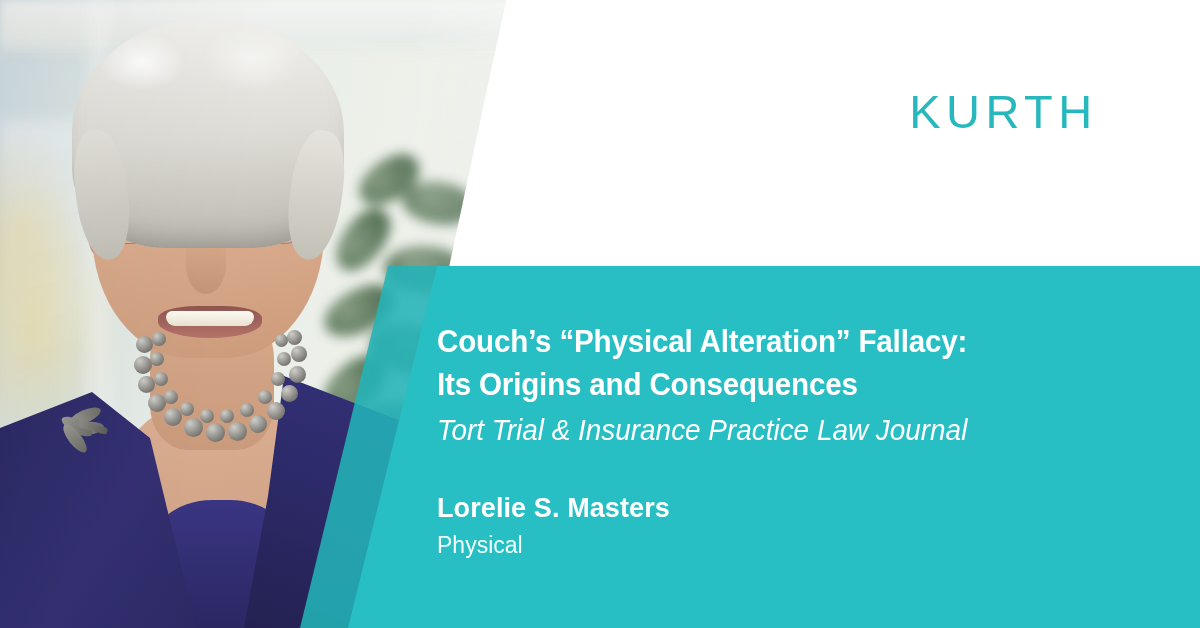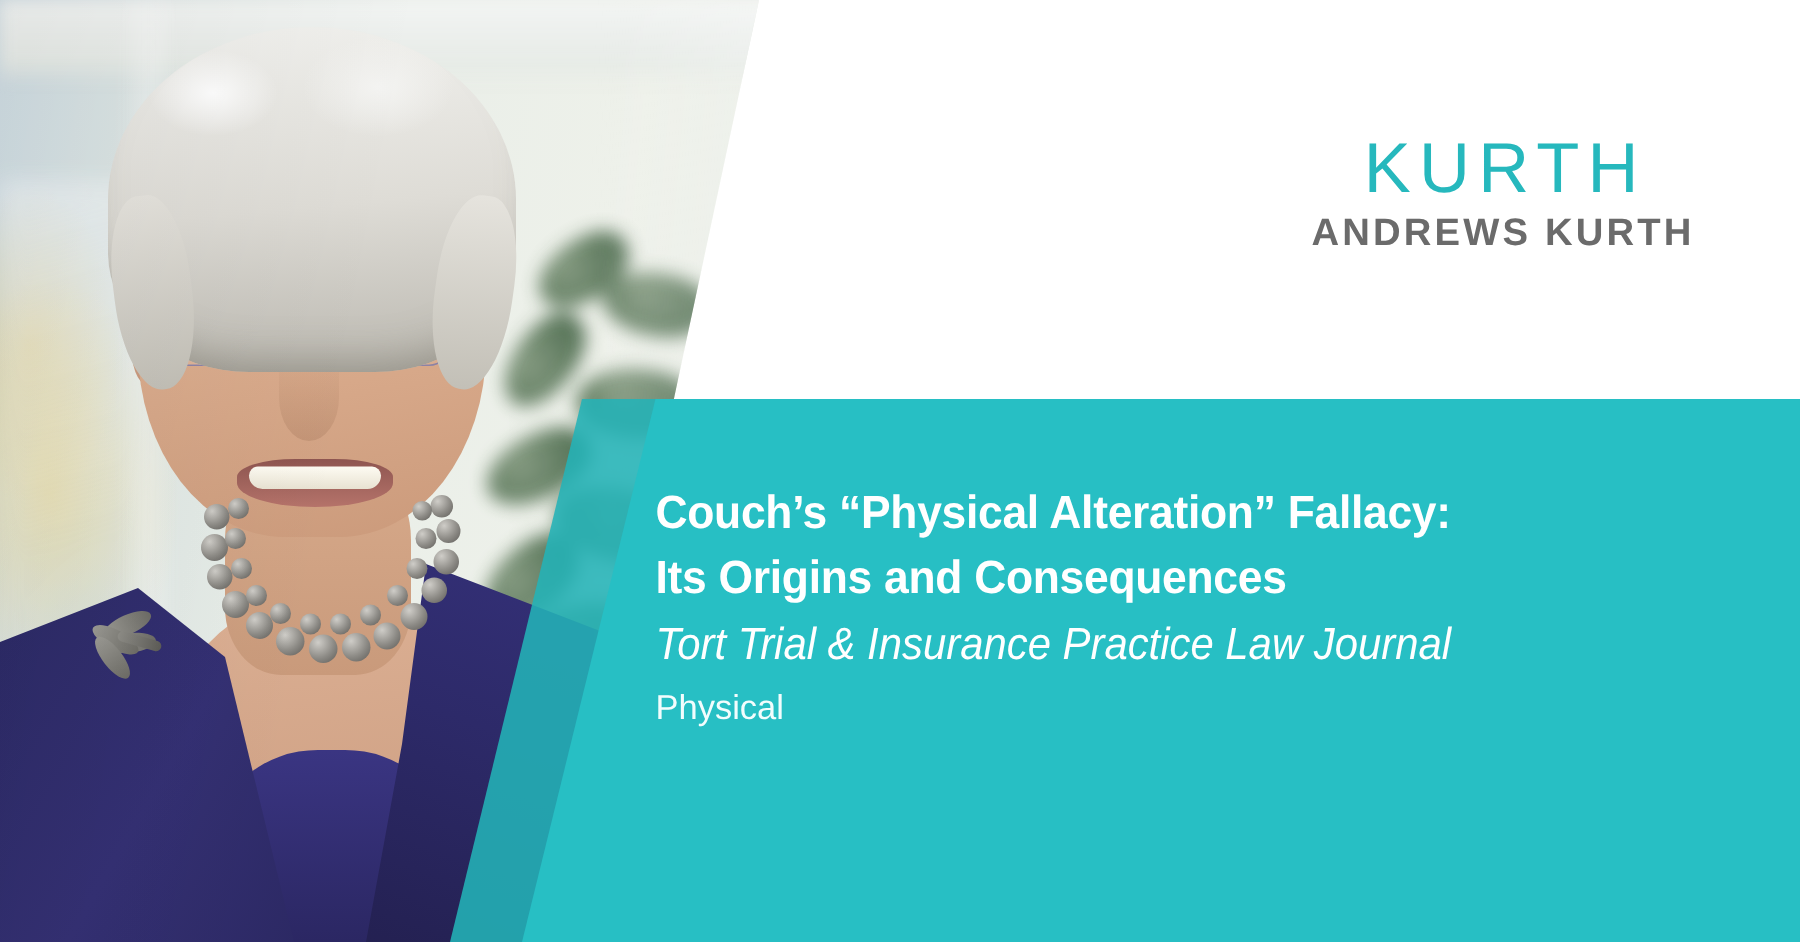--- a/index.html
+++ b/index.html
@@ -452,23 +452,23 @@
 
     <div class="photo-glass-right"></div>
     <div class="photo-shade"></div>
   </div>
 
   <div class="teal-translucent"></div>
   <div class="teal-solid"></div>
 
   <div class="logo">
     <div class="logo-top">KURTH</div>
-    <div class="logo-bottom">ANDREWS KURTH</div>
   </div>
 
   <div class="text-block">
     <div class="title">Couch’s “Physical Alteration” Fallacy:</div>
     <div class="title">Its Origins and Consequences</div>
     <div class="journal">Tort Trial &amp; Insurance Practice Law Journal</div>
+    <div class="author">Lorelie S. Masters</div>
     <div class="role">Physical</div>
   </div>
 
 </div>
 
 </body></html>

